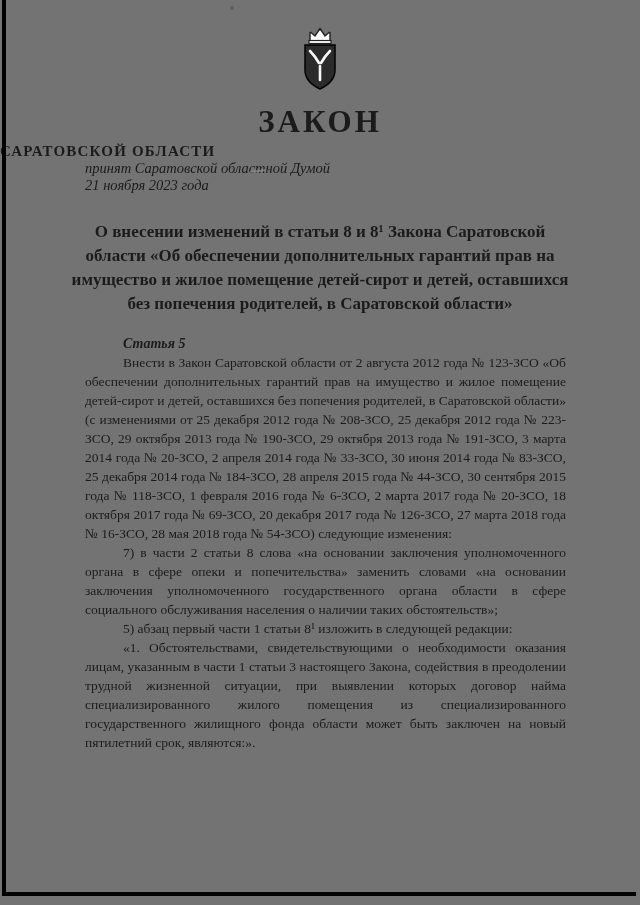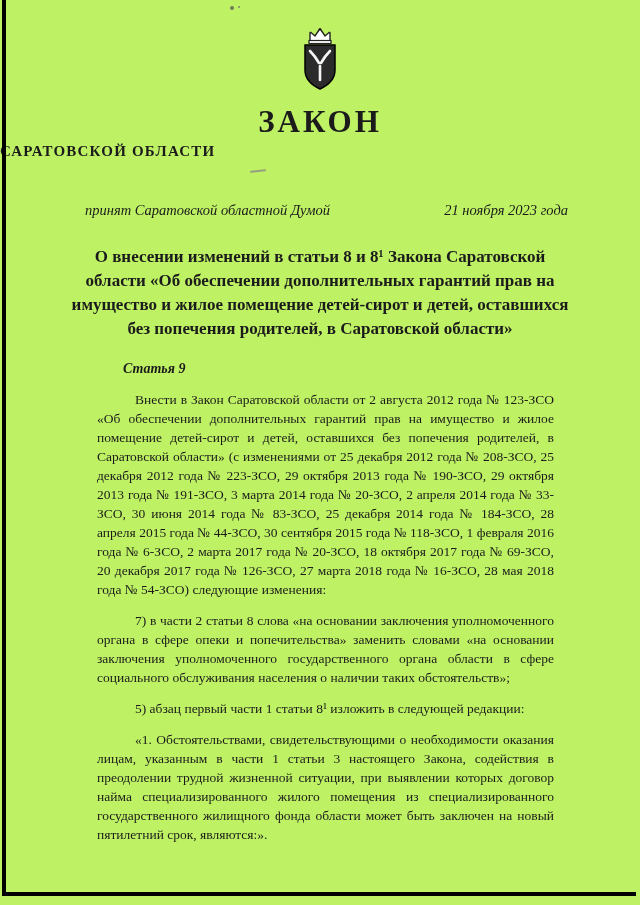--- a/index.html
+++ b/index.html
@@ -5,21 +5,21 @@
   html, body {
     margin: 0;
     padding: 0;
     background: #888;
   }
   .page {
     position: relative;
     width: 640px;
     height: 905px;
     margin: 0 auto;
-    background: #bef264;
+    background: #737373;
     font-family: "Liberation Serif", "DejaVu Serif", serif;
     color: #1b1b1b;
     overflow: hidden;
     box-sizing: border-box;
     padding-top: 26px;
   }
   
   .edge-left {
     position: absolute;
     left: 2px; top: 0;
@@ -64,26 +64,26 @@
     line-height: 1.15;
   }
   .region {
     margin-top: 3px;
     font-size: 15px;
     font-weight: bold;
     letter-spacing: 1.2px;
     text-align: left;
   }
   .adoption-row {
-    margin-top: 42px;
     padding: 0 72px 0 85px;
     display: flex;
     justify-content: space-between;
     font-style: italic;
     font-size: 14.5px;
+    flex-direction: column;
   }
   .doc-title {
     margin: 26px auto 0 auto;
     padding: 0 64px;
     font-size: 17px;
     font-weight: bold;
     text-align: center;
     line-height: 24px;
   }
   .article {
@@ -96,21 +96,21 @@
     -webkit-hyphens: auto;
   }
   .article-heading {
     font-weight: bold;
     font-style: italic;
     text-indent: 38px;
     font-size: 14px;
     text-align: left;
   }
   .body-p {
-    margin: 12px;
+    margin: 0;
     text-indent: 38px;
   }
 </style>
 </head>
 <body>
 
 <div class="page">
 
   <div class="edge-left"></div>
   <div class="edge-bottom"></div>
@@ -135,20 +135,20 @@
   <div class="region">САРАТОВСКОЙ ОБЛАСТИ</div>
 
   <div class="adoption-row">
     <span class="adopted-by">принят Саратовской областной Думой</span>
     <span class="adopted-date">21 ноября 2023 года</span>
   </div>
 
   <h2 class="doc-title">О внесении изменений в статьи 8 и 8¹ Закона Саратовской области «Об обеспечении дополнительных гарантий прав на имущество и жилое помещение детей-сирот и детей, оставшихся без попечения родителей, в Саратовской области»</h2>
 
   <div class="article">
-    <div class="article-heading">Статья 9</div>
+    <div class="article-heading">Статья 5</div>
     <p class="body-p">Внести в Закон Саратовской области от 2 августа 2012 года № 123-ЗСО «Об обеспечении дополнительных гарантий прав на имущество и жилое помещение детей-сирот и детей, оставшихся без попечения родителей, в Саратовской области» (с изменениями от 25 декабря 2012 года № 208-ЗСО, 25 декабря 2012 года № 223-ЗСО, 29 октября 2013 года № 190-ЗСО, 29 октября 2013 года № 191-ЗСО, 3 марта 2014 года № 20-ЗСО, 2 апреля 2014 года № 33-ЗСО, 30 июня 2014 года № 83-ЗСО, 25 декабря 2014 года № 184-ЗСО, 28 апреля 2015 года № 44-ЗСО, 30 сентября 2015 года № 118-ЗСО, 1 февраля 2016 года № 6-ЗСО, 2 марта 2017 года № 20-ЗСО, 18 октября 2017 года № 69-ЗСО, 20 декабря 2017 года № 126-ЗСО, 27 марта 2018 года № 16-ЗСО, 28 мая 2018 года № 54-ЗСО) следующие изменения:</p>
     <p class="body-p">7) в части 2 статьи 8 слова «на основании заключения уполномоченного органа в сфере опеки и попечительства» заменить словами «на основании заключения уполномоченного государственного органа области в сфере социального обслуживания населения о наличии таких обстоятельств»;</p>
     <p class="body-p">5) абзац первый части 1 статьи 8¹ изложить в следующей редакции:</p>
     <p class="body-p">«1. Обстоятельствами, свидетельствующими о необходимости оказания лицам, указанным в части 1 статьи 3 настоящего Закона, содействия в преодолении трудной жизненной ситуации, при выявлении которых договор найма специализированного жилого помещения из специализированного государственного жилищного фонда области может быть заключен на новый пятилетний срок, являются:».</p>
   </div>
 
 </div>
 
 </body></html>

